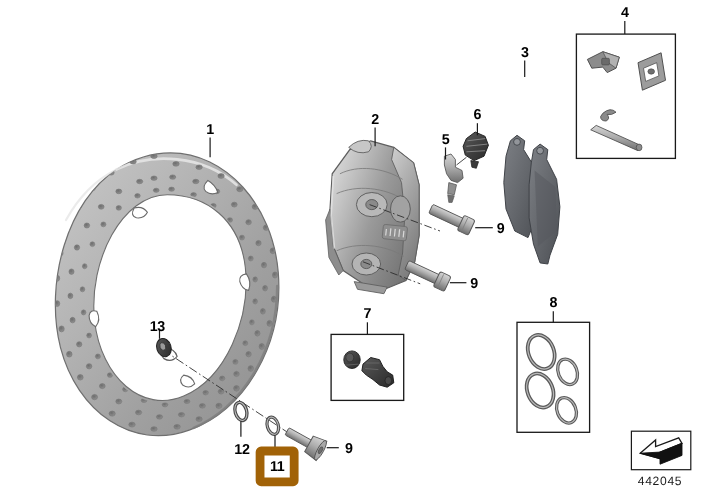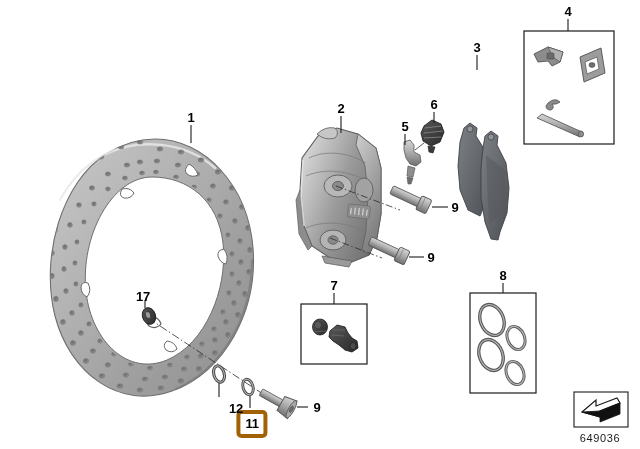--- a/index.html
+++ b/index.html
@@ -31,21 +31,21 @@
     font-weight: bold;
     font-size: 13px;
     color: #000000;
     line-height: 1;
     white-space: nowrap;
     transform: translate(-50%, -50%);
     letter-spacing: -0.3px;
   }
   .callout.hl {
     background: #FFFFFF;
-    border: 4px solid #a16207;
+    border: 8px solid #a16207;
     border-radius: 5px;
     padding: 3px 5px 4px 5px;
     font-size: 13px;
     box-sizing: border-box;
   }
   .partnum {
     position: absolute;
     font-family: "Liberation Sans", sans-serif;
     font-size: 11px;
     color: #1a1a1a;
@@ -488,18 +488,18 @@
   <div class="callout" style="left:477px; top:47px;">3</div>
   <div class="callout" style="left:568px; top:11px;">4</div>
   <div class="callout" style="left:405px; top:126px;">5</div>
   <div class="callout" style="left:434px; top:104px;">6</div>
   <div class="callout" style="left:334px; top:285px;">7</div>
   <div class="callout" style="left:503px; top:275px;">8</div>
   <div class="callout" style="left:455px; top:207px;">9</div>
   <div class="callout" style="left:431px; top:257px;">9</div>
   <div class="callout" style="left:317px; top:407px;">9</div>
   <div class="callout hl" style="left:252px; top:424px;">11</div>
-  <div class="callout" style="left:236px; top:408px;">12</div>
-  <div class="callout" style="left:143px; top:296px;">17</div>
-
-  <div class="partnum" style="left:600px; top:438px;">649036</div>
+  <div class="callout" style="left:220px; top:408px;">12</div>
+  <div class="callout" style="left:143px; top:296px;">13</div>
+
+  <div class="partnum" style="left:600px; top:438px;">442045</div>
 
 </div>
 
 </body></html>

